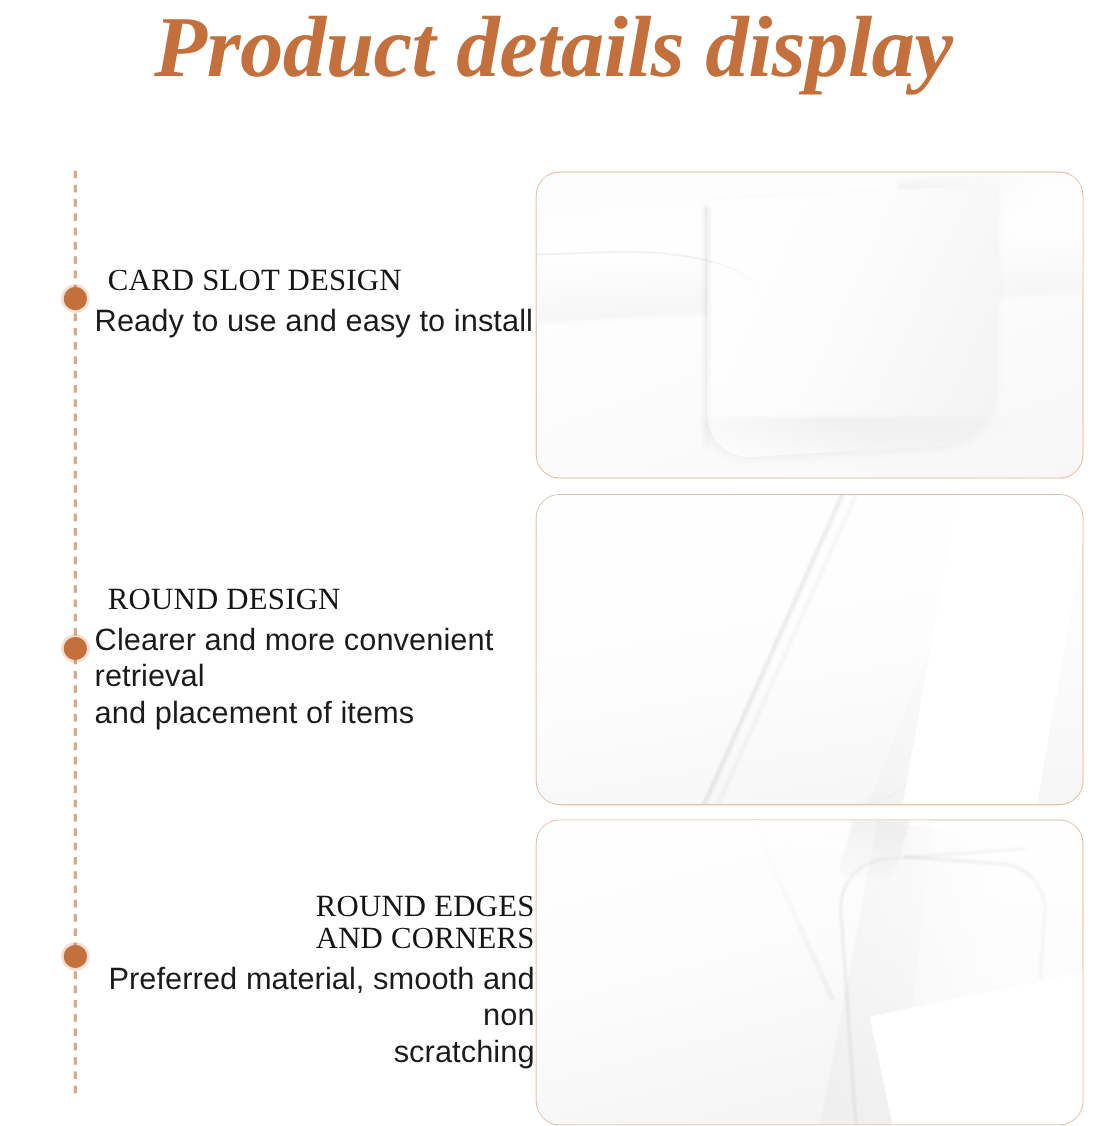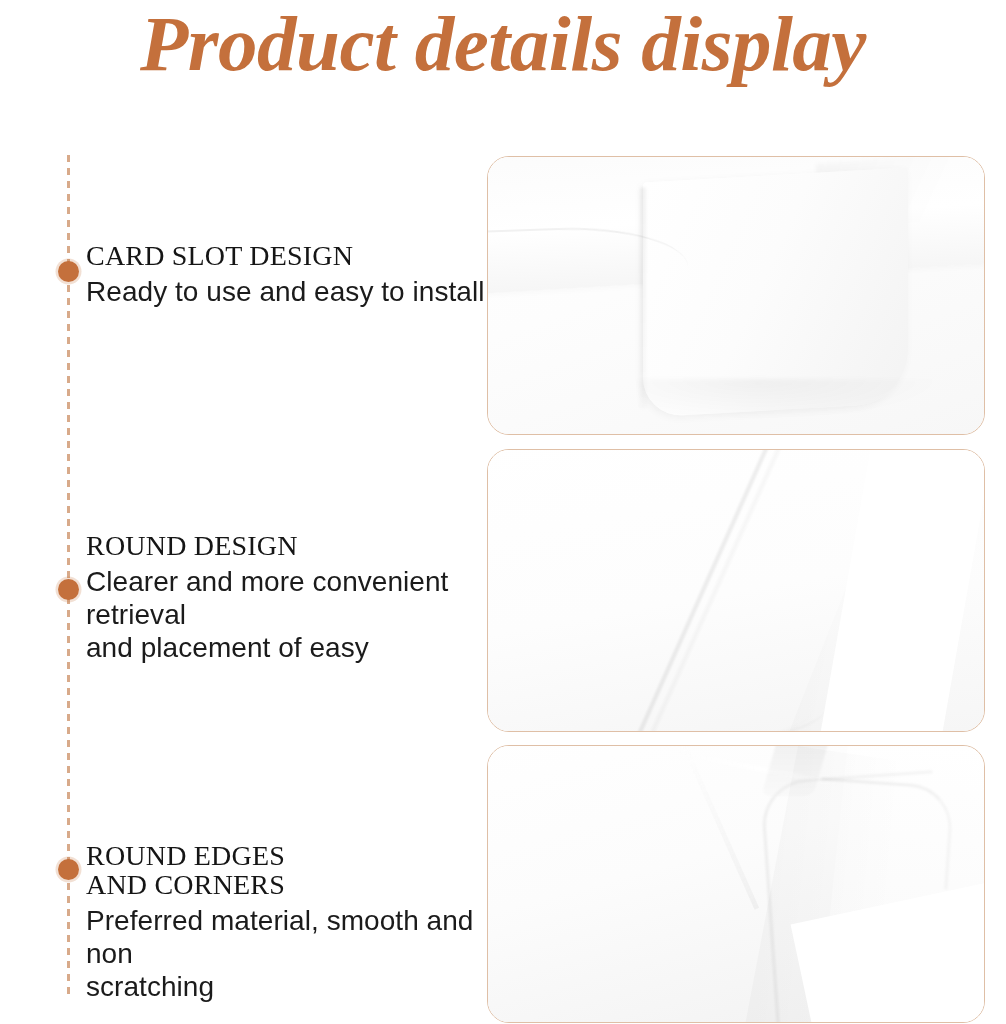--- a/index.html
+++ b/index.html
@@ -66,30 +66,30 @@
   #bullet-3 { top: 859px; }
 
   
   .feature-block {
     position: absolute;
     left: 86px;
     width: 400px;
   }
   #feature-block-1 { top: 241px; }
   #feature-block-2 { top: 531px; }
-  #feature-block-3 { top: 841px; }
+  #feature-block-3 { top: 810px; text-align: right; }
 
   .feature-title {
     font-family: "Liberation Serif", "DejaVu Serif", serif;
     font-weight: normal;
     font-size: 28px;
     line-height: 29px;
     color: #151515;
     letter-spacing: 0.2px;
-    margin: 0 0 5px 0;
+    margin: 0 0 5px 12px;
     white-space: pre-line;
   }
   .feature-desc {
     font-family: "Liberation Sans", sans-serif;
     font-weight: normal;
     font-size: 28px;
     line-height: 33px;
     color: #1b1b1b;
     margin: 0;
     letter-spacing: 0.05px;
@@ -320,21 +320,21 @@
 <div class="bullet" id="bullet-3"></div>
 
 <div class="feature-block" id="feature-block-1">
   <div class="feature-title">CARD SLOT DESIGN</div>
   <div class="feature-desc">Ready to use and easy to install</div>
 </div>
 
 <div class="feature-block" id="feature-block-2">
   <div class="feature-title">ROUND DESIGN</div>
   <div class="feature-desc">Clearer and more convenient retrieval
-and placement of easy</div>
+and placement of items</div>
 </div>
 
 <div class="feature-block" id="feature-block-3">
   <div class="feature-title">ROUND EDGES
 AND CORNERS</div>
   <div class="feature-desc">Preferred material, smooth and non
 scratching</div>
 </div>
 
 <div class="photo-panel" id="photo-panel-1">

